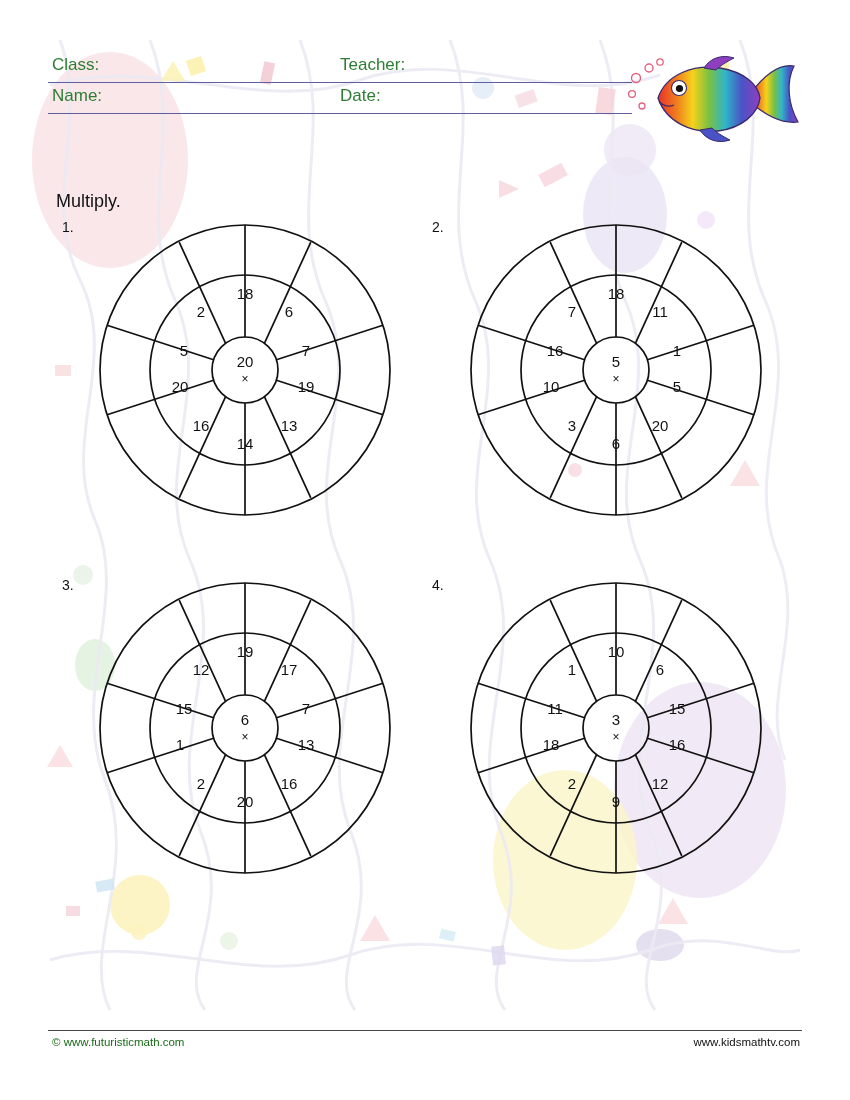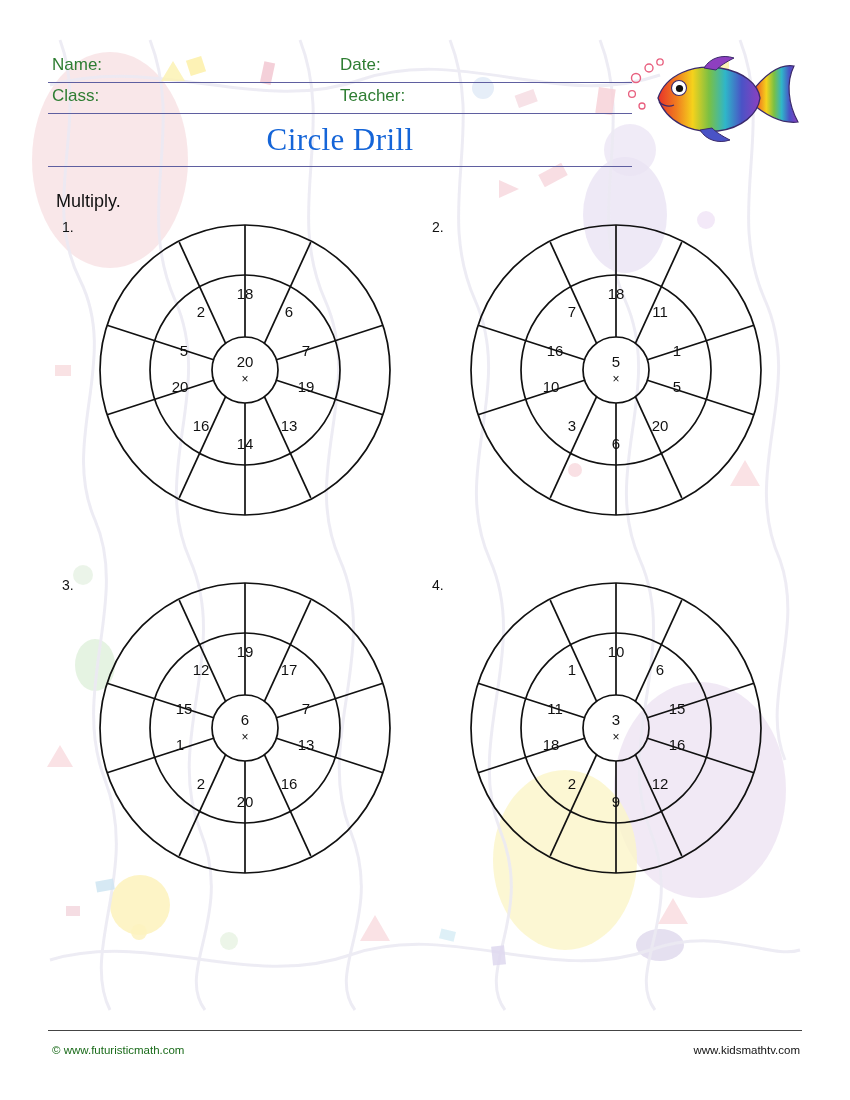--- a/index.html
+++ b/index.html
@@ -106,21 +106,20 @@
     position: absolute;
     left: 48px;
     top: 1030px;
     width: 754px;
     border-top: 1.1px solid #444;
     z-index: 4;
   }
   .footer-inner {
     position: relative;
     height: 24px;
-    margin-top: 8px;
   }
   .foot-left {
     position: absolute;
     left: 4px; top: 5px;
     font-size: 11.5px;
     color: #1a6b1a;
   }
   .foot-right {
     position: absolute;
     right: 2px; top: 5px;
@@ -205,29 +204,26 @@
       <path d="M60 745 l13 22 -26 0 z" fill="#f9dde1"></path>
       <path d="M375 915 l15 26 -30 0 z" fill="#f9dde1"></path>
       <path d="M673 898 l15 26 -30 0 z" fill="#f9dde1"></path>
       <path d="M173 61 l12 20 -24 0 z" fill="#fcf2b4"></path>
       <circle cx="229" cy="941" r="9" fill="#e9f4e4"></circle>
     </g>
   </svg>
 
   <div class="hdr">
     <div class="hdr-row">
-      <span class="hdr-label lbl-name">Name:</span>
-      <span class="hdr-label lbl-date">Date:</span>
-    </div>
-    <div class="hdr-row">
       <span class="hdr-label lbl-class">Class:</span>
       <span class="hdr-label lbl-teacher">Teacher:</span>
     </div>
-    <div class="title-row">
-      <div class="title">Circle Drill</div>
+    <div class="hdr-row">
+      <span class="hdr-label lbl-name">Name:</span>
+      <span class="hdr-label lbl-date">Date:</span>
     </div>
   </div>
 
   <div class="instruction">Multiply.</div>
 
   <svg class="fish" viewBox="0 0 180 92" xmlns="http://www.w3.org/2000/svg">
 
     <g>
       <circle cx="14" cy="26" r="4.5" fill="none" stroke="#e8607f" stroke-width="1.4"></circle>
       <circle cx="27" cy="16" r="4" fill="none" stroke="#e8607f" stroke-width="1.4"></circle>

